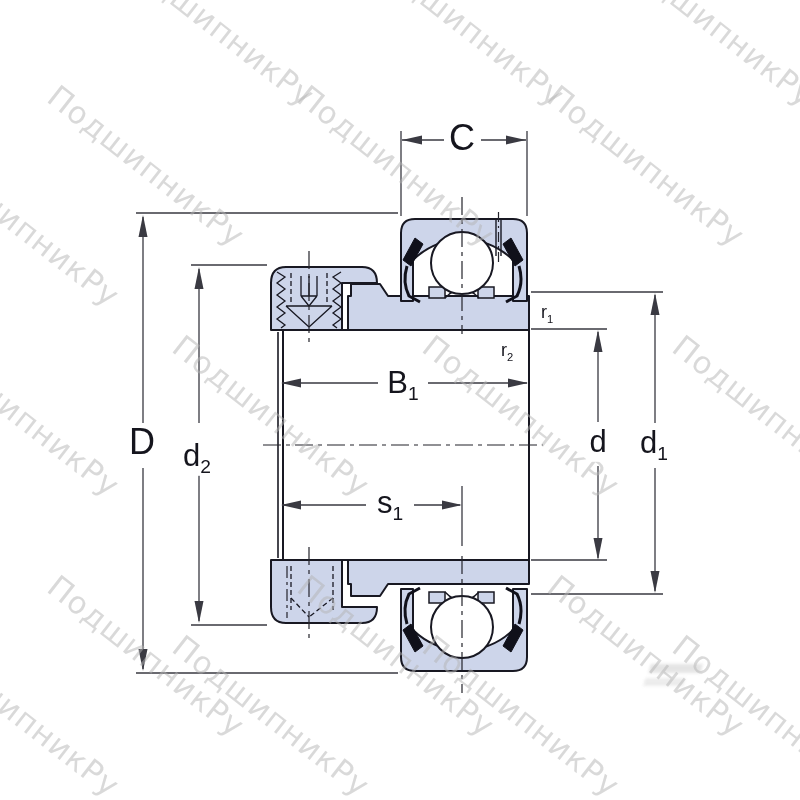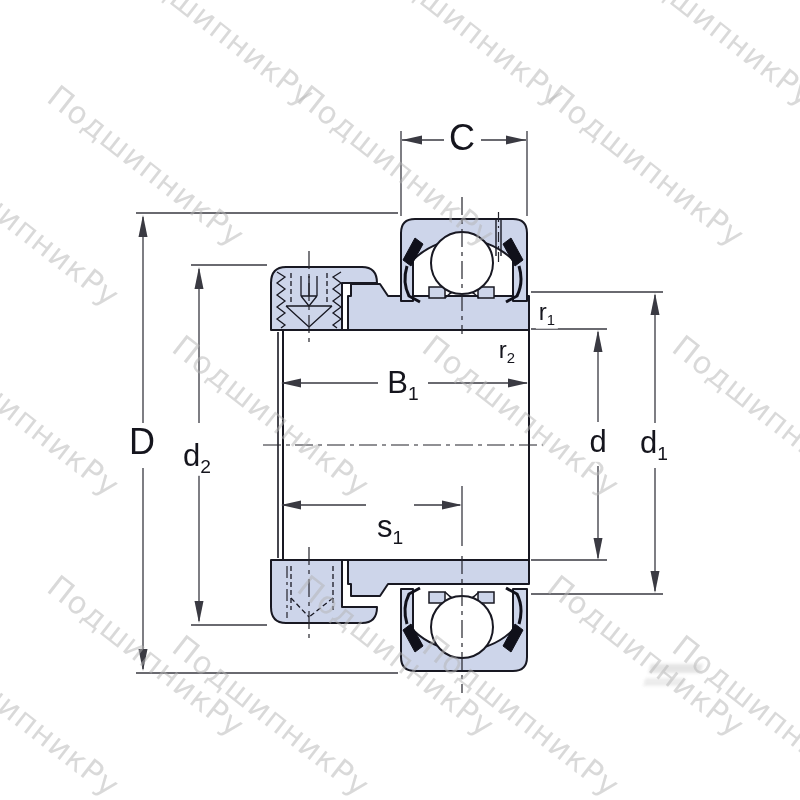--- a/index.html
+++ b/index.html
@@ -18,21 +18,21 @@
   
   .dim-label{
     position:absolute;z-index:4;
     transform:translate(-50%,-50%);
     color:#15151d;background:#ffffff;
     padding:0 3px;line-height:1;white-space:nowrap;
   }
   .dim-label sub{font-size:0.62em;line-height:1;}
   .sz36{font-size:36px;}
   .sz32{font-size:31px;}
-  .sz27{font-size:24px;}
+  .sz27{font-size:18px;}
   
   .smudge{
     position:absolute;z-index:1;
     left:646px;top:658px;width:58px;height:34px;
     background:
       linear-gradient(#d6d6d6,#d6d6d6) 2px 6px / 52px 9px no-repeat,
       linear-gradient(#e2e2e2,#e2e2e2) 0 20px / 40px 8px no-repeat;
     transform:skewX(-14deg);
     filter:blur(1.5px);
     opacity:0.65;
@@ -171,21 +171,21 @@
       <polygon points="655,293 650.5,315 659.5,315" fill="#3a3a42" stroke="none"></polygon>
       <polygon points="655,593 650.5,571 659.5,571" fill="#3a3a42" stroke="none"></polygon>
     </g>
   </g>
 </svg>
 
 <div class="dim-label sz36" style="left:462px;top:141px"><span>C</span><sub></sub></div>
 <div class="dim-label sz36" style="left:142px;top:445px"><span>D</span><sub></sub></div>
 <div class="dim-label sz32" style="left:197px;top:458px"><span>d</span><sub>2</sub></div>
 <div class="dim-label sz32" style="left:403px;top:385px"><span>B</span><sub>1</sub></div>
-<div class="dim-label sz32" style="left:390px;top:529px"><span>s</span><sub>1</sub></div>
+<div class="dim-label sz32" style="left:390px;top:505px"><span>s</span><sub>1</sub></div>
 <div class="dim-label sz32" style="left:598px;top:444px"><span>d</span><sub></sub></div>
 <div class="dim-label sz32" style="left:654px;top:445px"><span>d</span><sub>1</sub></div>
 <div class="dim-label sz27" style="left:547px;top:314px"><span>r</span><sub>1</sub></div>
 <div class="dim-label sz27" style="left:507px;top:352px"><span>r</span><sub>2</sub></div>
 
 <span class="wm" style="left:63px;top:78px">ПодшипникРу</span>
 <span class="wm" style="left:313px;top:78px">ПодшипникРу</span>
 <span class="wm" style="left:563px;top:78px">ПодшипникРу</span>
 <span class="wm" style="left:133px;top:-62px">ПодшипникРу</span>
 <span class="wm" style="left:383px;top:-62px">ПодшипникРу</span>

